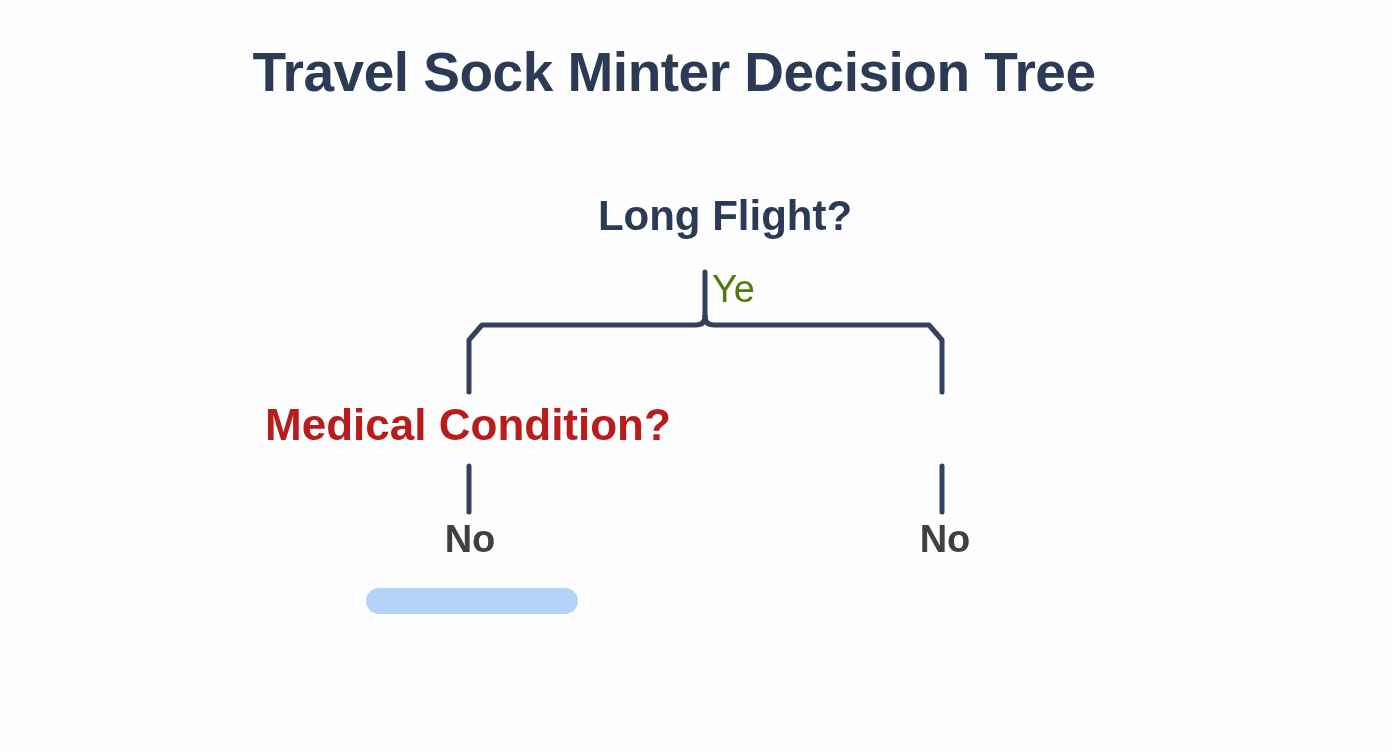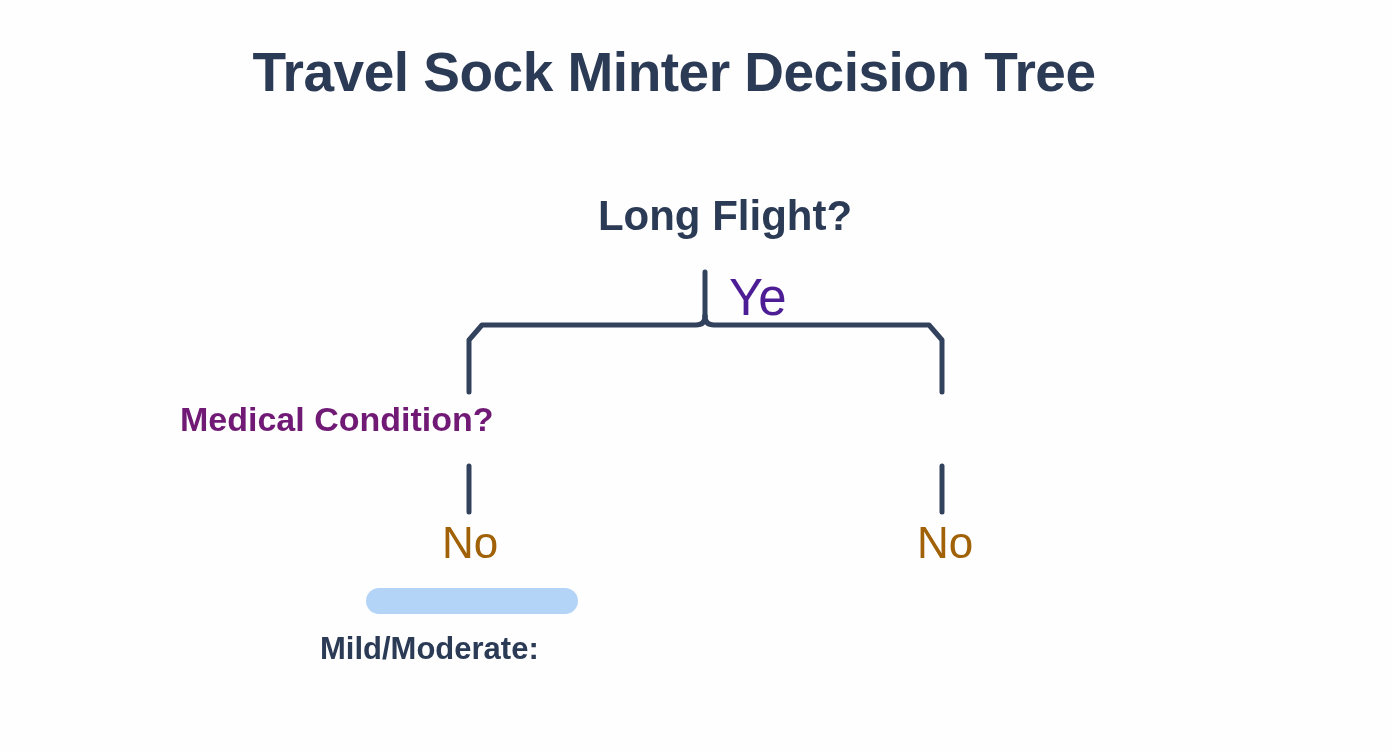--- a/index.html
+++ b/index.html
@@ -58,43 +58,42 @@
     width: 1392px;
     height: 752px;
     pointer-events: none;
   }
 
   
   .edge-label-root {
     position: absolute;
     left: 712px;
     top: 268px;
-    font-size: 51px;
+    font-size: 38px;
     font-weight: normal;
-    color: #4c1d95;
+    color: #4d7c0f;
     white-space: nowrap;
-    margin-left: 17px;
   }
 
   .child-node {
     position: absolute;
-    font-size: 34px;
+    font-size: 44px;
     font-weight: bold;
-    color: #701a75;
+    color: #b91c1c;
     white-space: nowrap;
-    text-align: left;
+    text-align: center;
   }
   .child-node.left  { left: 180px; top: 400px; width: 576px; }
   .child-node.right { left: 712px; top: 400px; width: 320px; }
 
   .edge-label-leaf {
     position: absolute;
-    font-size: 44px;
-    font-weight: normal;
-    color: #a16207;
+    font-size: 38px;
+    font-weight: bold;
+    color: #404040;
     white-space: nowrap;
     text-align: center;
   }
   .edge-label-leaf.left  { left: 340px; top: 518px; width: 260px; }
   .edge-label-leaf.right { left: 815px; top: 518px; width: 260px; }
 
   
   .leaf-block {
     position: absolute;
   }
@@ -156,18 +155,17 @@
   <div class="child-node left">Medical Condition?</div>
 
 
   <div class="edge-label-leaf left">No</div>
 
   <div class="edge-label-leaf right">No</div>
 
   <div class="leaf-block left">
     <div class="leaf-pill" style="background: rgb(180, 212, 247);"></div>
     <div class="leaf-text">
-      <span class="line1">Mild/Moderate:</span>
     </div>
   </div>
 
 
 </div>
 
 </body></html>

